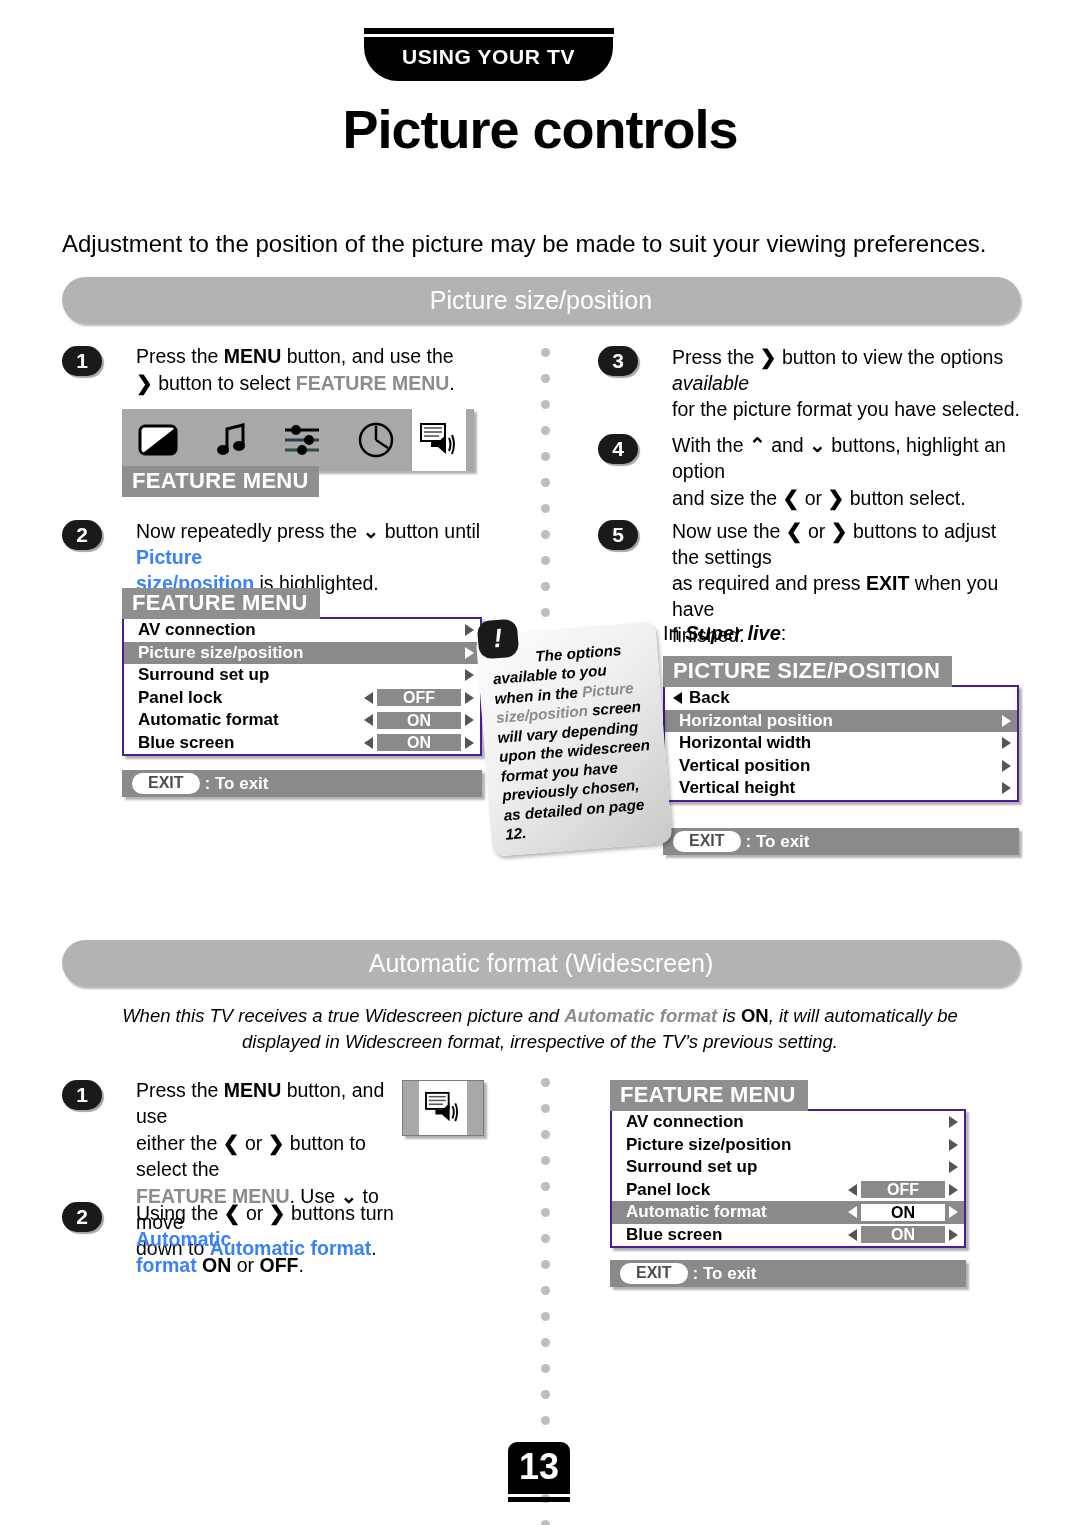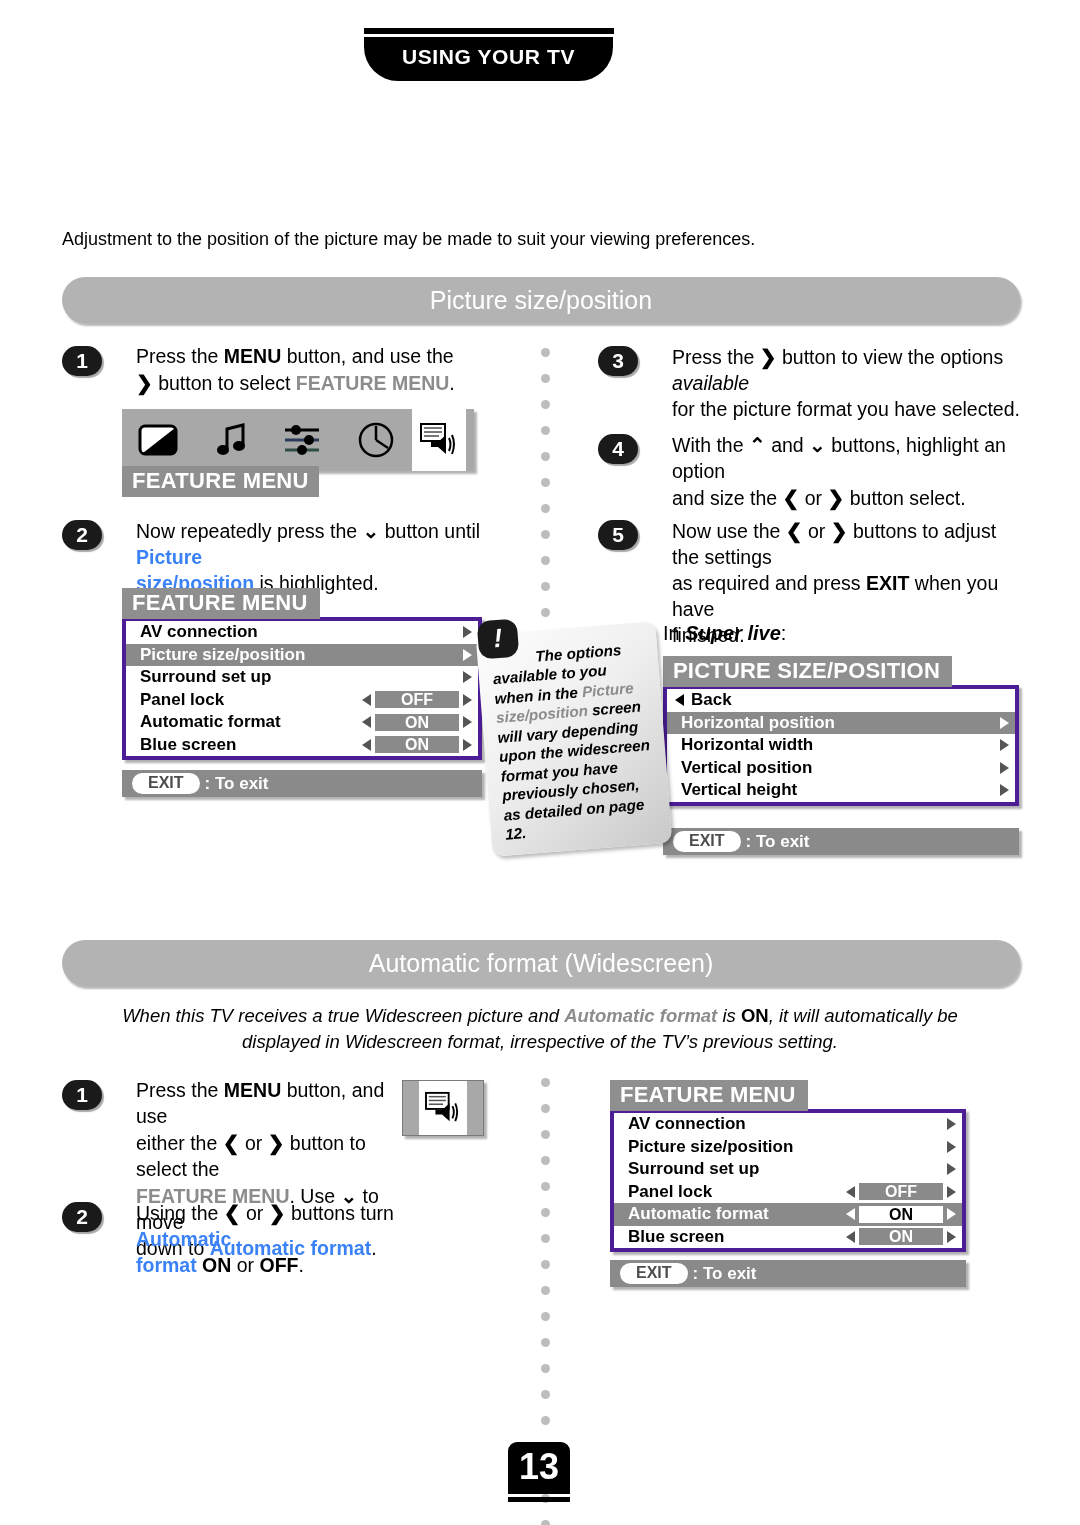--- a/index.html
+++ b/index.html
@@ -22,21 +22,21 @@
     font-size: 21px; font-weight: bold; letter-spacing: 0.6px;
   }
   .page-title {
     position: absolute; left: 0; top: 98px; width: 1080px; text-align: center;
     font-size: 54px; font-weight: bold; letter-spacing: -1px;
   }
 
   
   .intro {
     position: absolute; left: 62px; top: 228px; width: 960px;
-    font-size: 18px; line-height: 1.3;
+    font-size: 24px; line-height: 1.3;
   }
 
   
   .section-bar {
     position: absolute; background: #b3b3b3; color: #fff;
     border-radius: 26px; height: 46px; line-height: 46px;
     text-align: center; font-size: 25px;
     box-shadow: 2px 3px 2px rgba(0,0,0,0.28);
   }
   #sec1 { left: 62px; top: 277px; width: 958px; }
@@ -77,21 +77,21 @@
   }
 
   
   .osd { position: absolute; }
   .osd-title {
     display: inline-block; background: #8f8f8f; color: #fff;
     font-weight: bold; font-size: 22px; padding: 2px 12px 3px 10px;
     position: relative; z-index: 3; letter-spacing: 0.2px;
   }
   .osd-box {
-    background: #fff; border: 4px solid #4c1d95;
+    background: #fff; border: 2px solid #4c1d95;
     margin-top: -2px; box-shadow: 3px 3px 2px rgba(0,0,0,0.3);
     position: relative; z-index: 2;
   }
   .osd-row {
     display: flex; align-items: center; height: 22.5px;
     padding: 0 6px 0 14px; font-size: 17px; font-weight: bold; color: #000;
   }
   .osd-row.hl { background: #8a8a8a; color: #fff; }
   .osd-label { flex: 1; white-space: nowrap; }
   .osd-val {
@@ -165,20 +165,21 @@
 </style>
 </head>
 <body>
 
 <div class="page">
 
   <div class="banner-wrap">
     <div class="banner-rule"></div>
     <div class="banner-tab">USING YOUR TV</div>
   </div>
+  <div class="page-title">Picture controls</div>
 
   <div class="intro">Adjustment to the position of the picture may be made to suit your viewing preferences.</div>
 
   <div class="section-bar" id="sec1">Picture size/position</div>
 
   <div class="step" style="left:62px; top:344px; width:420px;">
     <div class="step-num">1</div>
     <div class="step-body">
       <span>Press the </span><span class="b">MENU</span><span> button, and use the</span><br>
       <span class="ar">❯</span><span> button to select </span><span class="g">FEATURE MENU</span><span>.</span>

